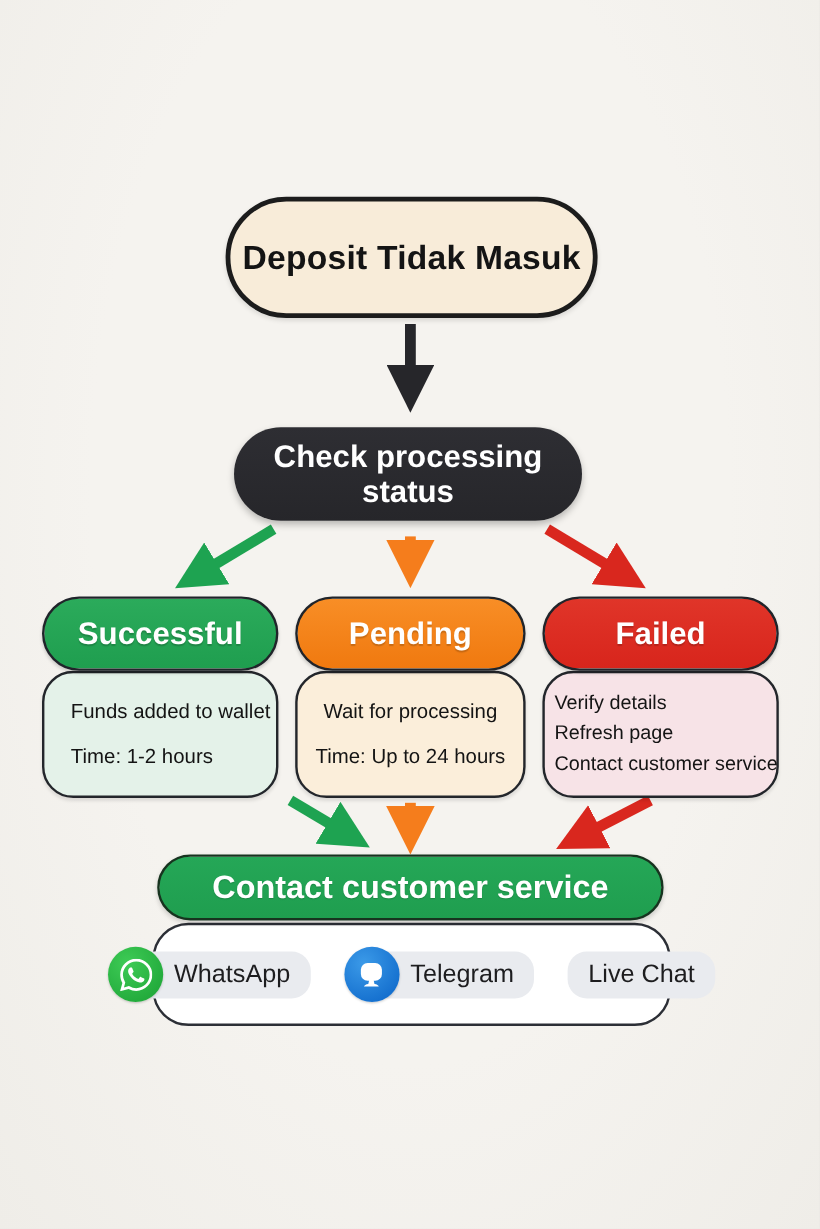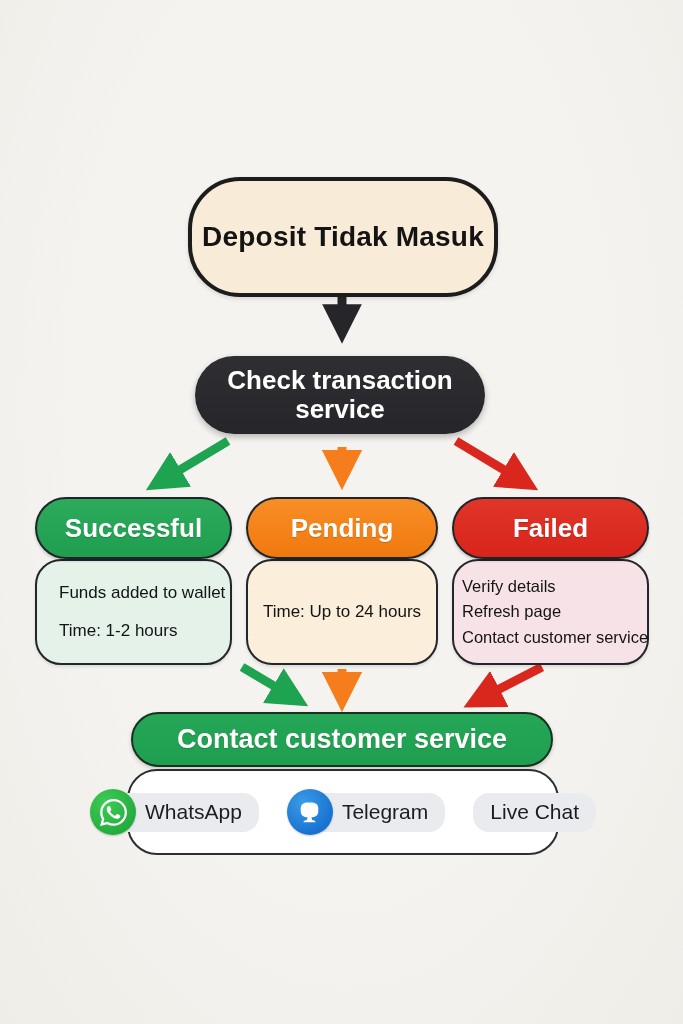--- a/index.html
+++ b/index.html
@@ -16,21 +16,21 @@
   }
   .arrows{position:absolute;left:0;top:0;pointer-events:none;}
 
   .node,.branch-header,.branch-body,.contact-pill,.contact-card{
     position:absolute;box-sizing:border-box;
     display:flex;align-items:center;justify-content:center;
   }
 
   
   .node.root{
-    left:188px;top:177px;width:310px;height:120px;
+    left:188px;top:164px;width:310px;height:101px;
     background:var(--c-cream,#f8ecd9);
     border:4px solid #1c1c1c;border-radius:52px;
     box-shadow:0 2px 4px rgba(0,0,0,.12);
   }
   .node.root span{font-size:28px;font-weight:bold;color:#141414;letter-spacing:.2px;}
 
   
   .node.check{
     left:195px;top:356px;width:290px;height:78px;
     background:linear-gradient(180deg,#2e2e33,var(--c-dark,#26262a));
@@ -133,38 +133,39 @@
     <line x1="242" y1="667" x2="296" y2="699" stroke="#1ea351" stroke-width="9" marker-end="url(#mGreen)"></line>
     <line x1="342" y1="669" x2="342" y2="698" stroke="#f57d1c" stroke-width="9" marker-end="url(#mOrange)"></line>
     <line x1="542" y1="667" x2="476" y2="701" stroke="#d9271e" stroke-width="9" marker-end="url(#mRed)"></line>
   </svg>
 
   <div class="node root">
     <span>Deposit Tidak Masuk</span>
   </div>
 
   <div class="node check">
-    <span>Check transaction service</span>
+    <span>Check processing status</span>
   </div>
 
   <div class="branch b0">
     <div class="branch-header">
       <span>Successful</span>
     </div>
     <div class="branch-body">
       <div class="line">Funds added to wallet</div>
       <div class="line">Time: 1-2 hours</div>
     </div>
   </div>
 
   <div class="branch b1">
     <div class="branch-header">
       <span>Pending</span>
     </div>
     <div class="branch-body">
+      <div class="line">Wait for processing</div>
       <div class="line">Time: Up to 24 hours</div>
     </div>
   </div>
 
   <div class="branch b2">
     <div class="branch-header">
       <span>Failed</span>
     </div>
     <div class="branch-body">
       <div class="line">Verify details</div>

